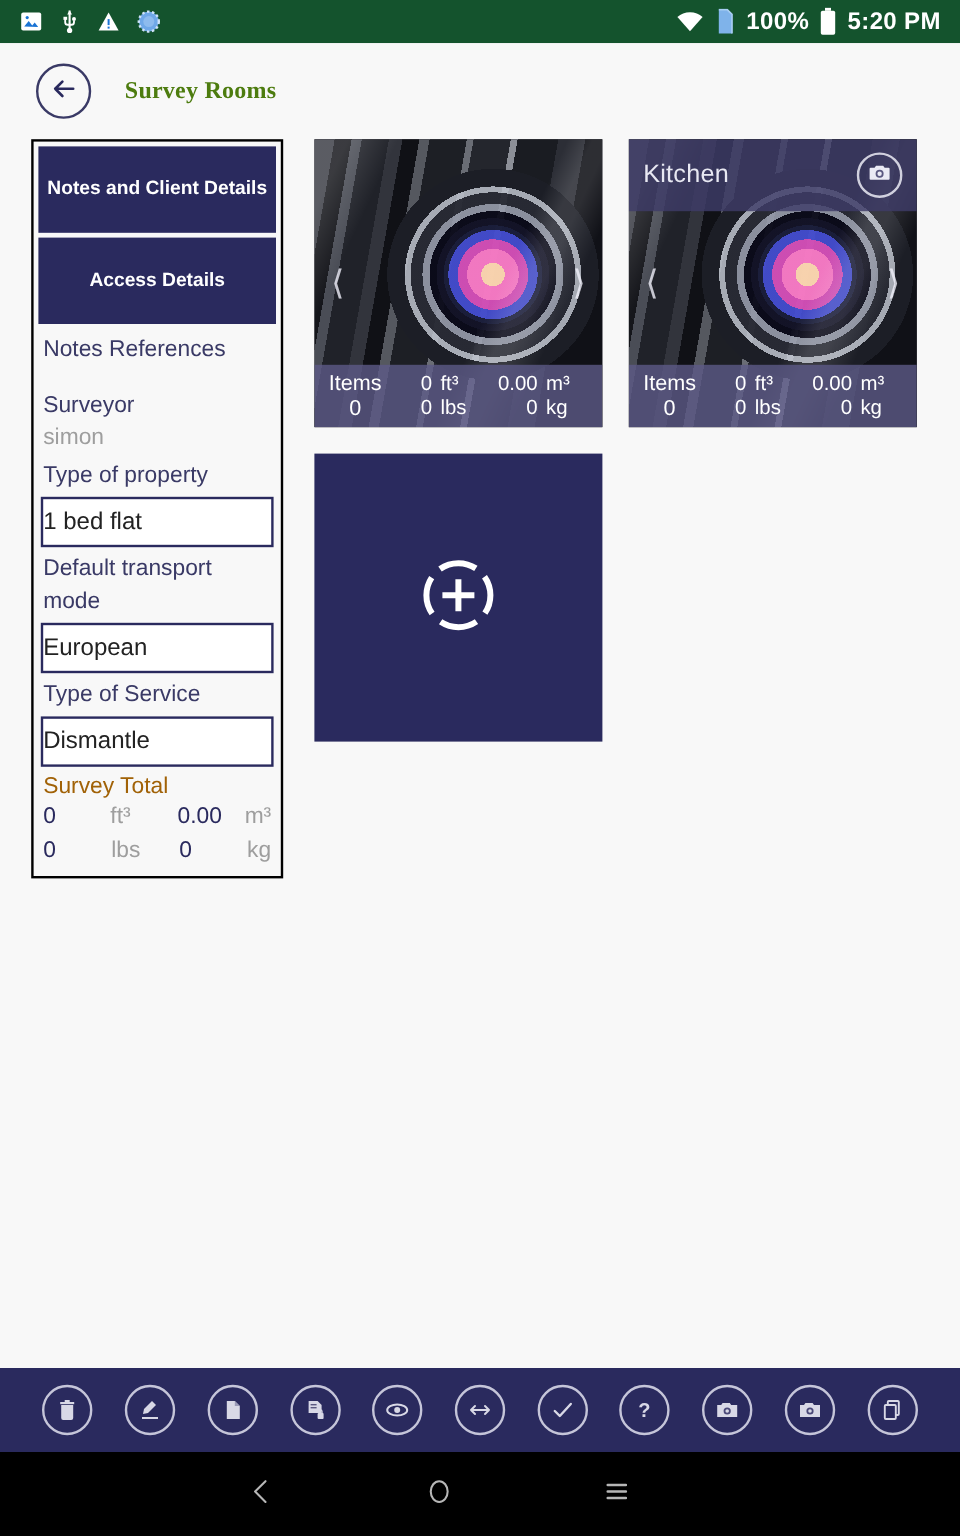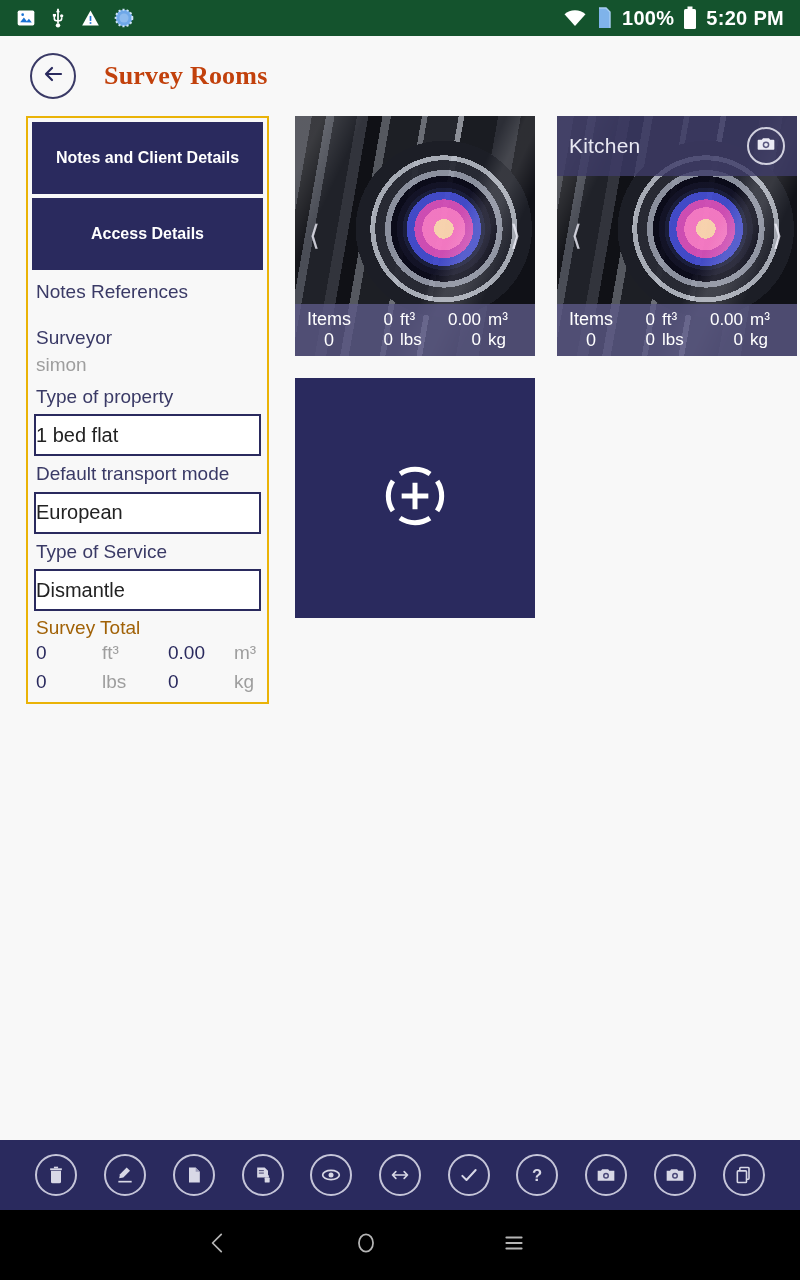--- a/index.html
+++ b/index.html
@@ -29,31 +29,31 @@
     display: flex; align-items: center; padding: 0 16px;
   }
   .backbtn {
     width: 46px; height: 46px; border-radius: 50%;
     border: 2px solid #3a3a66;
     display: flex; align-items: center; justify-content: center;
     margin-left: 14px; cursor: pointer;
   }
   .apptitle {
     font-family: "Liberation Serif", serif;
-    font-size: 26px; font-weight: bold; color: #c2410c;
+    font-size: 20px; font-weight: bold; color: #4d7c0f;
     margin-left: 28px; letter-spacing: .2px;
   }
 
   
   .content { position: relative; padding: 0 0 0 26px; }
   .grid { display: flex; align-items: flex-start; gap: 0; }
 
   
   .infopanel {
-    width: 243px; border: 2px solid #eab308; background: #f8f8f8;
+    width: 210px; border: 2px solid #000000; background: #f8f8f8;
     padding: 4px 4px 6px 4px;
   }
   .bigbtn {
     background: #2a2a5e; color: #fff;
     font-size: 16px; font-weight: bold;
     text-align: center;
     height: 72px; display: flex; align-items: center; justify-content: center;
     margin-bottom: 4px; cursor: pointer;
   }
   .lbl {

